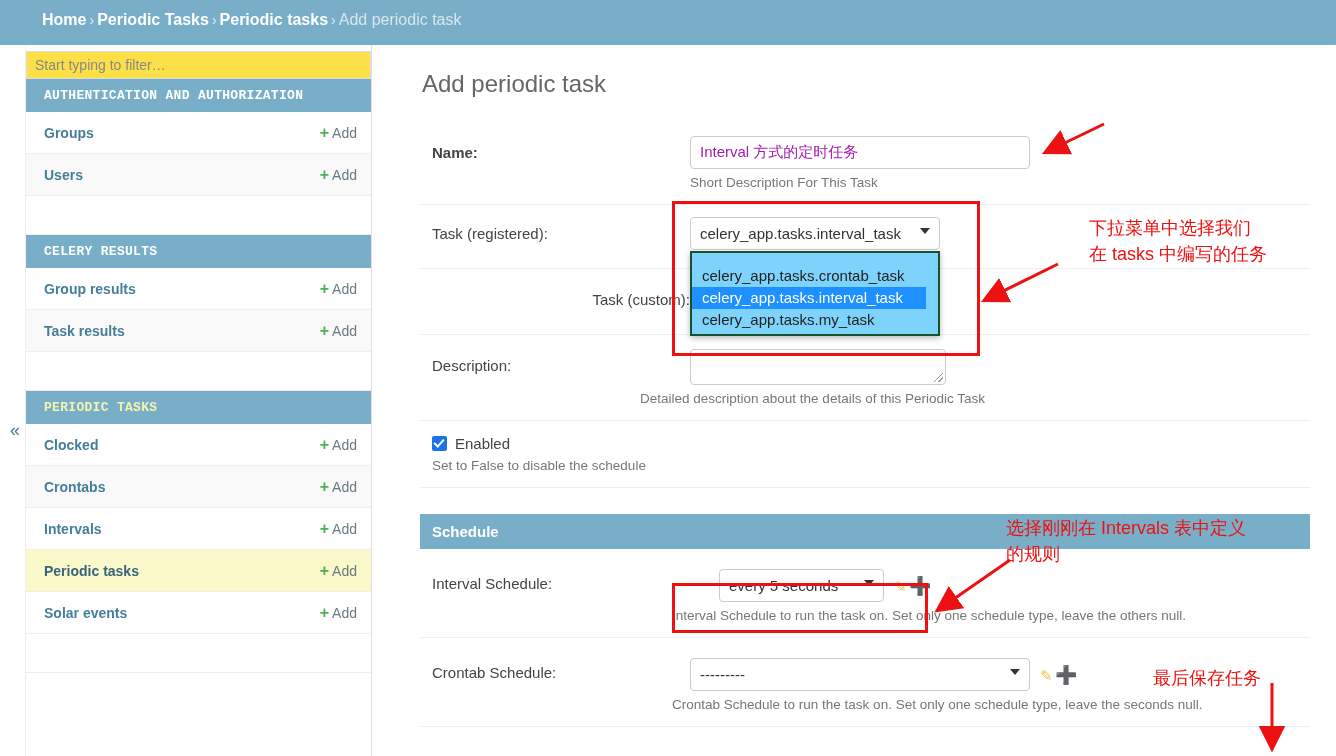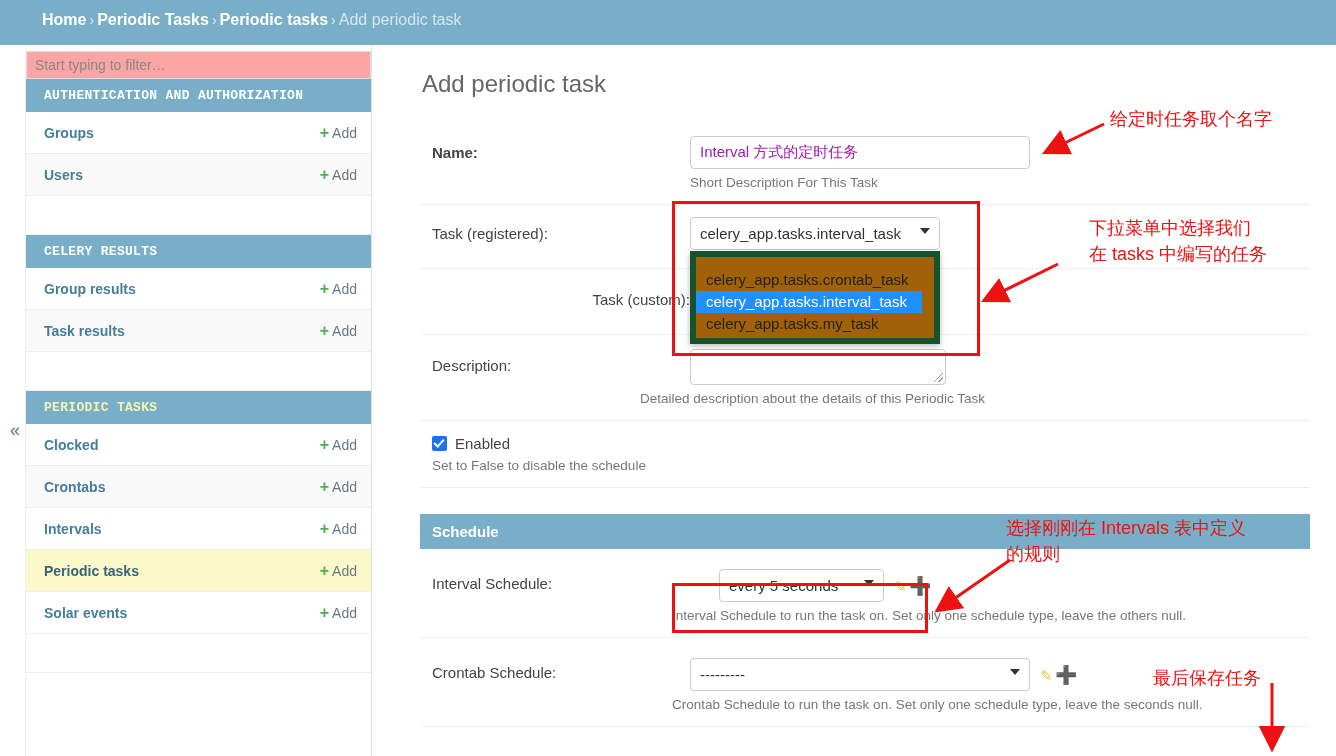--- a/index.html
+++ b/index.html
@@ -31,21 +31,21 @@
   .sidebar {
     position: absolute; left: 25px; top: 45px; width: 347px; height: 711px;
     background: #ffffff;
     border-right: 1px solid #e0e0e0;
     border-left: 1px solid #f0f0f0;
   }
   .filter-wrap { padding: 6px 0 0 0; }
   .filter-input {
     display: block; width: 345px; height: 28px;
     margin: 0; padding: 4px 8px;
-    border: 1px solid #dddddd; background: #fca5a5;
+    border: 1px solid #dddddd; background: #fde047;
     font-family: "Liberation Sans", sans-serif; font-size: 14px;
     color: #555;
   }
   .filter-input::placeholder { color: #888888; }
   .app-block { margin-top: 0; }
   .app-header {
     background: #79aec8; color: #ffffff;
     font-size: 13px; font-weight: bold; letter-spacing: .3px;
     padding: 9px 0 9px 18px; text-transform: uppercase; font-family: Liberation Mono, monospace;
   }
@@ -114,21 +114,21 @@
   }
   .sel-wrap { position: relative; display: inline-block; }
   .sel-caret {
     position: absolute; right: 10px; top: 11px;
     width: 0; height: 0; pointer-events: none;
     border-left: 5px solid transparent; border-right: 5px solid transparent;
     border-top: 6px solid #333333;
   }
   .dropdown-list {
     position: absolute; left: 0; top: 34px; width: 250px;
-    background: #a16207; border: 6px solid #14532d;
+    background: #7dd3fc; border: 2px solid #14532d;
     box-shadow: 0 2px 6px rgba(0,0,0,.28);
     z-index: 30; padding: 12px 12px 3px 0;
   }
   .dd-option {
     font-size: 15px; color: #222222; padding: 1px 10px; white-space: nowrap;
     line-height: 20px;
   }
   .dd-option.selected { background: #1e90ff; color: #ffffff; }
   .chk-row { display: flex; align-items: center; }
   .chkbox {
@@ -338,20 +338,19 @@
       <marker id="ah" markerWidth="9" markerHeight="9" refX="7.5" refY="4.5" orient="auto">
         <path d="M0,0 L9,4.5 L0,9 z" fill="#ee1111"></path>
       </marker>
     </defs>
     <line x1="1104" y1="124" x2="1046" y2="152" stroke="#ee1111" stroke-width="3" marker-end="url(#ah)"></line>
     <line x1="1058" y1="264" x2="985" y2="300" stroke="#ee1111" stroke-width="3" marker-end="url(#ah)"></line>
     <line x1="1010" y1="560" x2="938" y2="610" stroke="#ee1111" stroke-width="3" marker-end="url(#ah)"></line>
     <line x1="1272" y1="683" x2="1272" y2="748" stroke="#ee1111" stroke-width="3" marker-end="url(#ah)"></line>
   </svg>
 
-  <div class="anno" style="left:1110px; top:106px;">给定时任务取个名字</div>
   <div class="anno" style="left:1089px; top:215px;">下拉菜单中选择我们
 在 tasks 中编写的任务</div>
   <div class="anno" style="left:1006px; top:515px;">选择刚刚在 Intervals 表中定义
 的规则</div>
   <div class="anno" style="left:1153px; top:665px;">最后保存任务</div>
 
 </div>
 
 </body></html>

